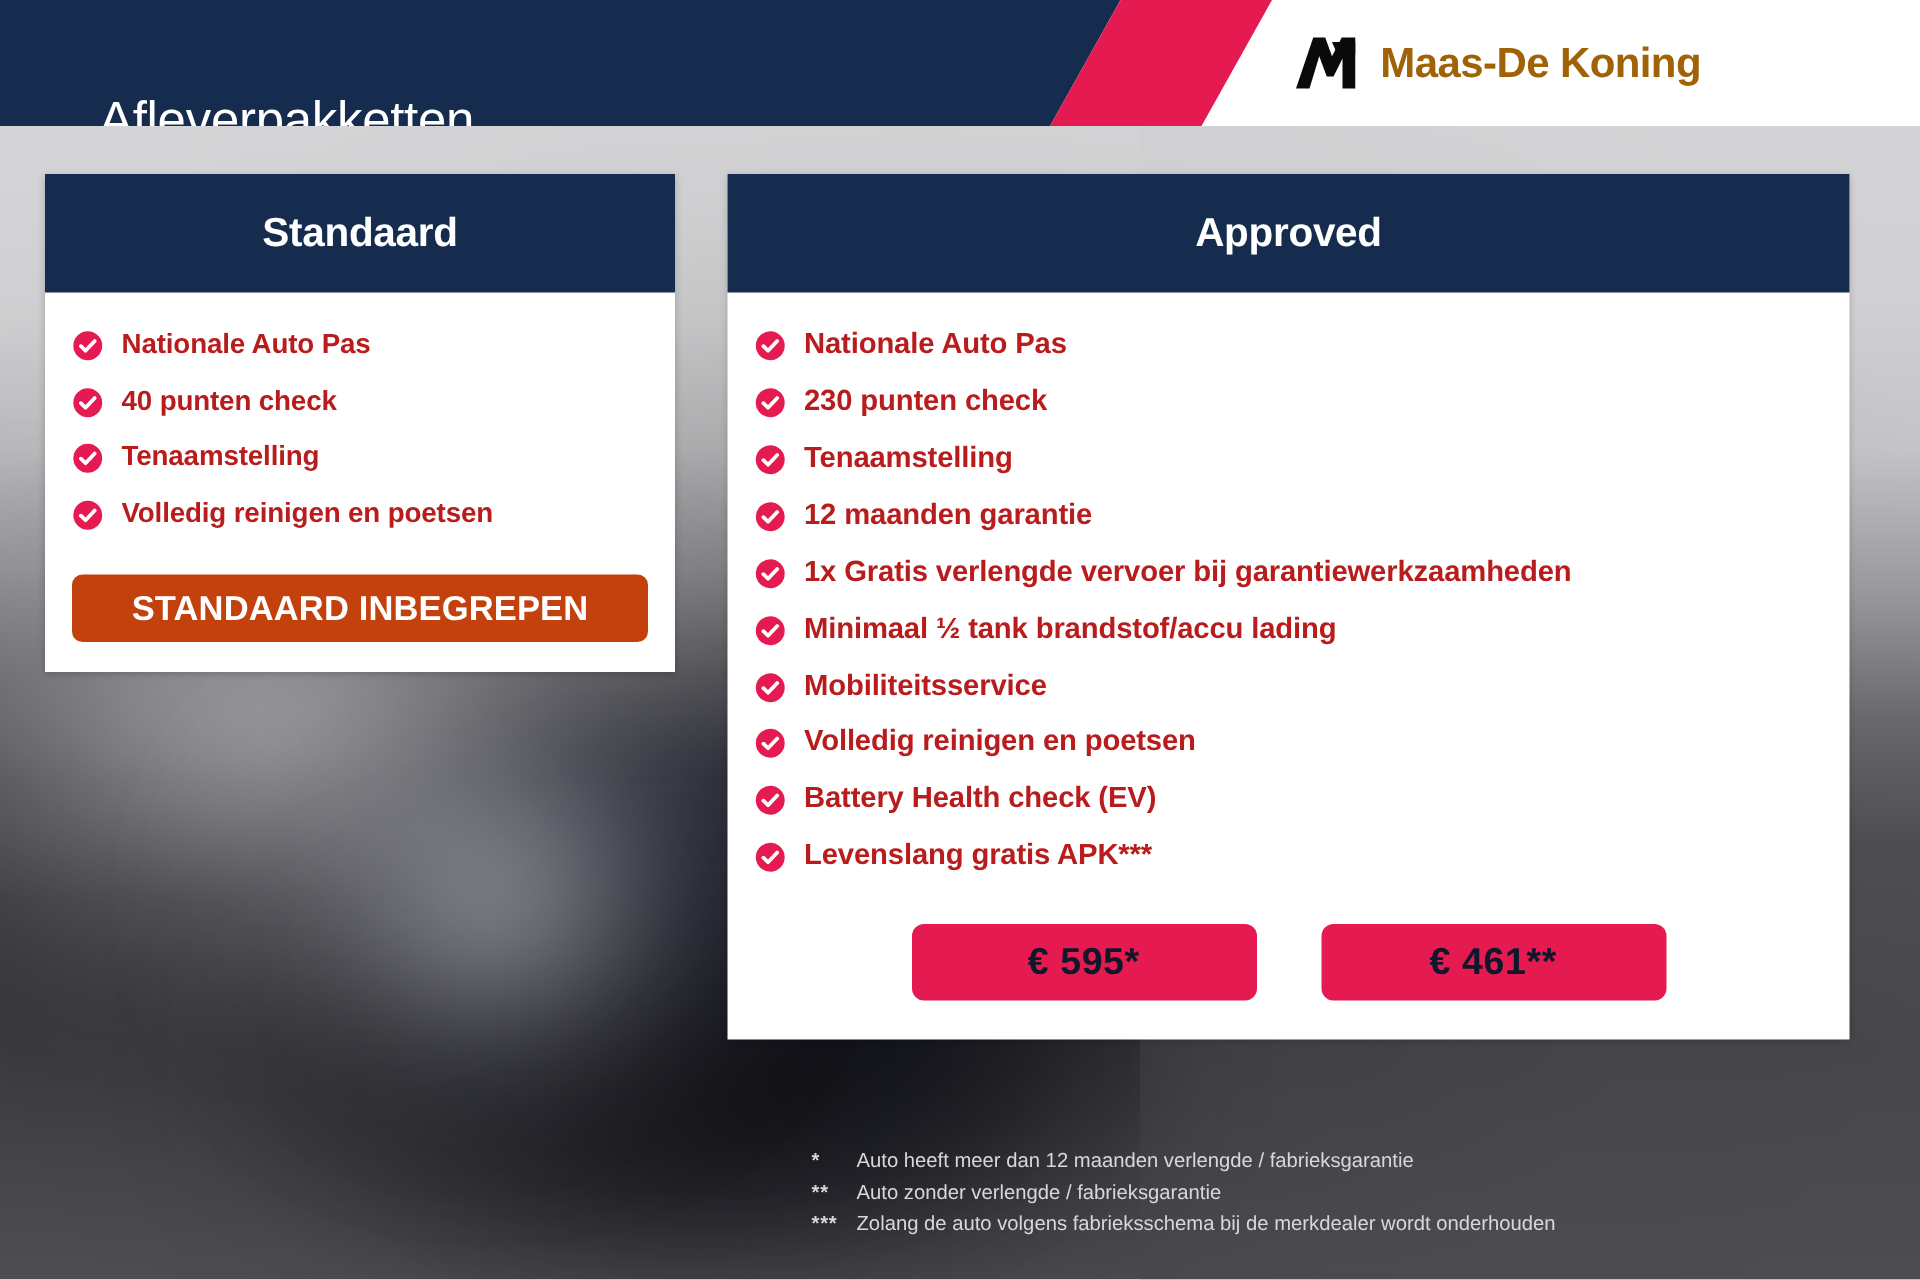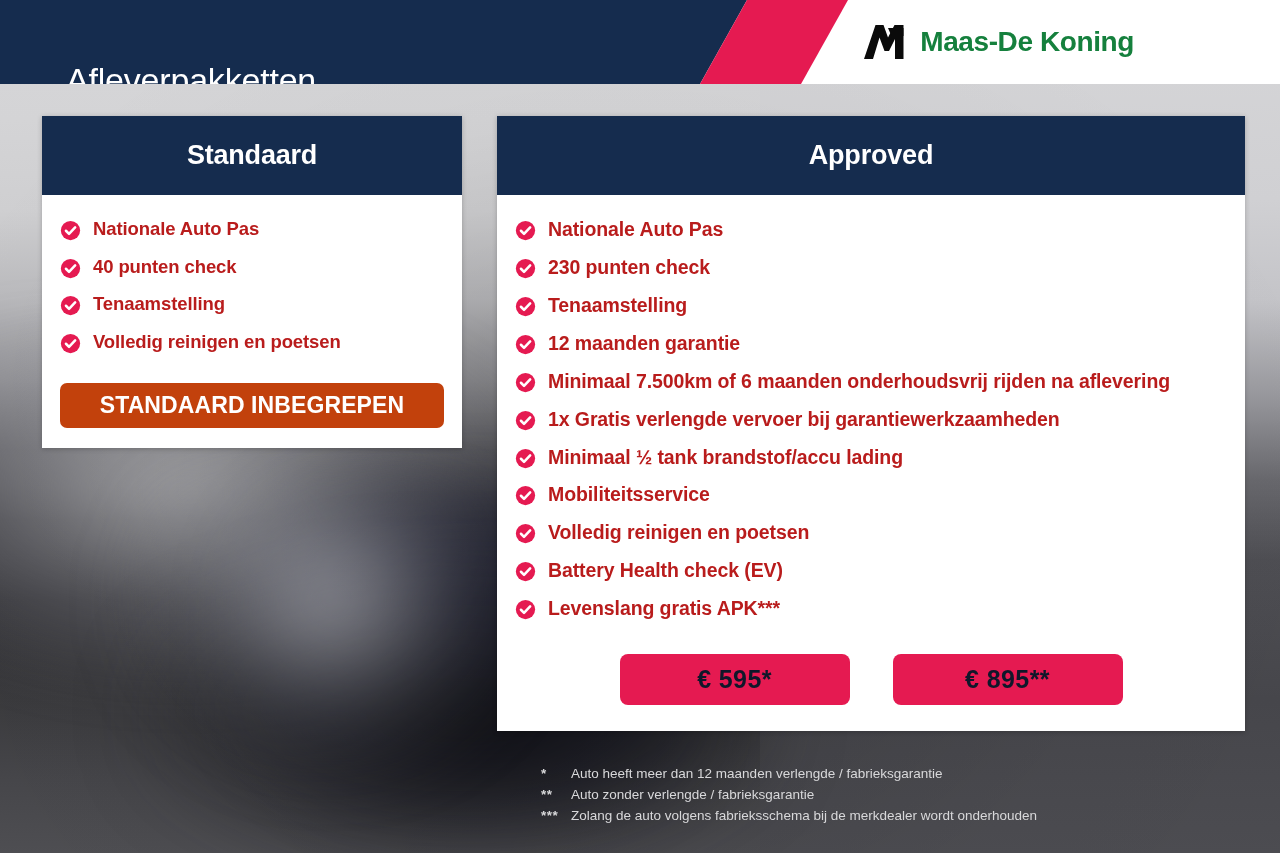--- a/index.html
+++ b/index.html
@@ -130,31 +130,30 @@
     align-items: center;
     gap: 14px;
   }
   .brand-mark {
     width: 44px; height: 36px;
     display: block;
   }
   .brand-name {
     font-size: 28px;
     font-weight: bold;
-    color: #15803d;
+    color: #a16207;
     letter-spacing: -0.4px;
     white-space: nowrap;
   }
 
   
   .card {
     position: absolute;
     background: #ffffff;
     box-shadow: 0 1px 5px rgba(0,0,0,0.22);
-    margin-left: 12px;
   }
   .card-standaard { left: 30px; top: 116px; width: 420px; }
   .card-approved  { left: 485px; top: 116px; width: 748px; }
 
   .card-head {
     background: #152c4e;
     height: 79px;
     display: flex;
     align-items: center;
     justify-content: center;
@@ -357,27 +356,20 @@
               <circle cx="12" cy="12" r="11" fill="#e51a51"></circle>
               <path d="M6.8 12.3 L10.3 15.8 L17.3 8.4" stroke="#ffffff" stroke-width="2.9" fill="none" stroke-linecap="round" stroke-linejoin="round"></path>
             </svg>
           <span class="feature-text">12 maanden garantie</span>
         </li>
         <li class="feature-item">
           <svg class="check-icon" viewBox="0 0 24 24">
               <circle cx="12" cy="12" r="11" fill="#e51a51"></circle>
               <path d="M6.8 12.3 L10.3 15.8 L17.3 8.4" stroke="#ffffff" stroke-width="2.9" fill="none" stroke-linecap="round" stroke-linejoin="round"></path>
             </svg>
-          <span class="feature-text">Minimaal 7.500km of 6 maanden onderhoudsvrij rijden na aflevering</span>
-        </li>
-        <li class="feature-item">
-          <svg class="check-icon" viewBox="0 0 24 24">
-              <circle cx="12" cy="12" r="11" fill="#e51a51"></circle>
-              <path d="M6.8 12.3 L10.3 15.8 L17.3 8.4" stroke="#ffffff" stroke-width="2.9" fill="none" stroke-linecap="round" stroke-linejoin="round"></path>
-            </svg>
           <span class="feature-text">1x Gratis verlengde vervoer bij garantiewerkzaamheden</span>
         </li>
         <li class="feature-item">
           <svg class="check-icon" viewBox="0 0 24 24">
               <circle cx="12" cy="12" r="11" fill="#e51a51"></circle>
               <path d="M6.8 12.3 L10.3 15.8 L17.3 8.4" stroke="#ffffff" stroke-width="2.9" fill="none" stroke-linecap="round" stroke-linejoin="round"></path>
             </svg>
           <span class="feature-text">Minimaal ½ tank brandstof/accu lading</span>
         </li>
         <li class="feature-item">
@@ -404,21 +396,21 @@
         <li class="feature-item">
           <svg class="check-icon" viewBox="0 0 24 24">
               <circle cx="12" cy="12" r="11" fill="#e51a51"></circle>
               <path d="M6.8 12.3 L10.3 15.8 L17.3 8.4" stroke="#ffffff" stroke-width="2.9" fill="none" stroke-linecap="round" stroke-linejoin="round"></path>
             </svg>
           <span class="feature-text">Levenslang gratis APK***</span>
         </li>
       </ul>
       <div class="price-row">
         <button class="price-button">€ 595*</button>
-        <button class="price-button">€ 895**</button>
+        <button class="price-button">€ 461**</button>
       </div>
     </div>
   </div>
 
   <div class="footnotes">
     <div class="footnote-row">
       <span class="footnote-marker">*</span>
       <span>Auto heeft meer dan 12 maanden verlengde / fabrieksgarantie</span>
     </div>
     <div class="footnote-row">

